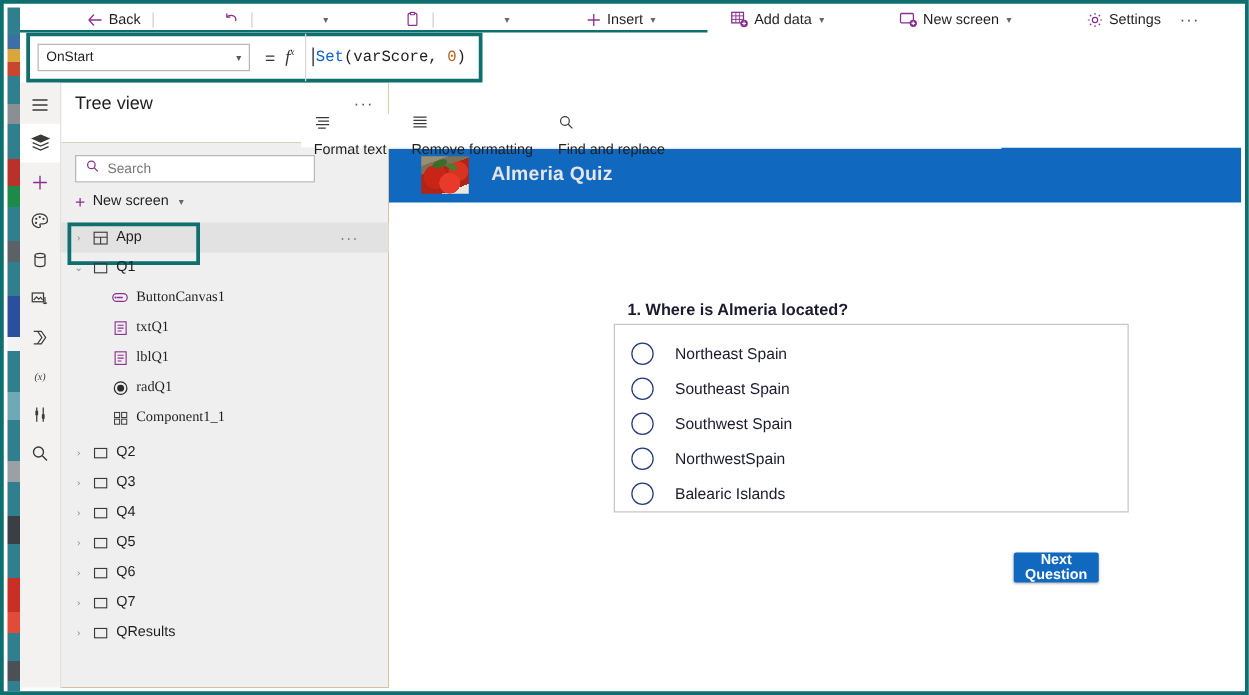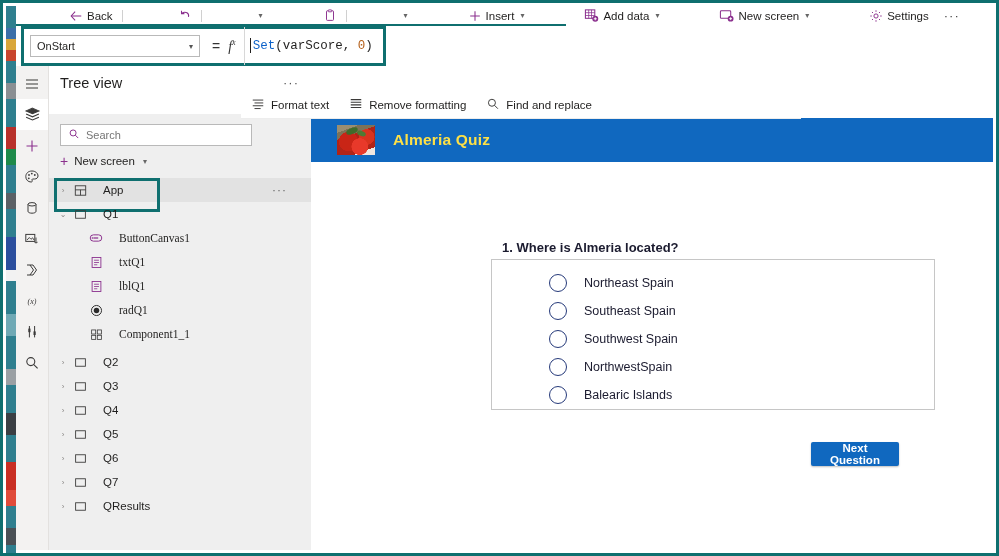--- a/index.html
+++ b/index.html
@@ -141,37 +141,37 @@
   .newscreen .plus{color:#8a2f8d;font-size:14px;line-height:1;}
 
   .tree-list{position:absolute;left:0;top:64px;right:0;bottom:0;}
   .trow{
     position:relative;height:24px;display:flex;align-items:center;
     font-size:11.5px;color:#201f1e;cursor:default;
   }
   .trow.app-row{background:#e2e2e2;}
   .twist{width:14px;text-align:center;font-size:8px;color:#8a8886;flex:0 0 14px;}
   .ticon{width:20px;display:flex;align-items:center;justify-content:center;flex:0 0 20px;}
-  .tlabel{margin-left:13px;text-align:right;}
+  .tlabel{margin-left:3px;text-align:right;}
   .row-dots{position:absolute;right:24px;top:5px;font-size:12px;color:#666;letter-spacing:1px;}
   .indent-1{padding-left:8px;}
   .indent-2{padding-left:38px;font-family:Liberation Serif, serif;}
   .sel-box{
     position:absolute;left:6px;top:0px;width:106px;height:34px;
     border:3px solid #0f6f6f;box-sizing:border-box;pointer-events:none;
   }
 
   
   .fmtbar{
     position:absolute;left:238px;top:88px;width:560px;height:27px;
     background:#ffffff;display:flex;align-items:center;gap:0;
     font-size:11.5px;color:#201f1e;z-index:18;
     border-bottom:1px solid #ededed;
   }
-  .fmt-item{display:flex;align-items:center;gap:6px;padding:0 10px;height:27px;cursor:default;}
+  .fmt-item{display:flex;gap:6px;padding:0 10px;height:27px;cursor:default;flex-direction:column;}
 
   
   .canvas-area{
     position:absolute;left:308px;top:115px;right:3px;bottom:3px;
     background:#ffffff;z-index:6;overflow:hidden;
   }
   .app-header{
     position:absolute;left:0;top:0;right:0;height:44px;background:#1068bf;
     display:flex;align-items:center;
   }
@@ -186,42 +186,42 @@
   }
   .logo .stem{
     position:absolute;left:9px;top:3px;width:12px;height:6px;
     background:#3f6b2a;border-radius:50% 40% 50% 40%;transform:rotate(-18deg);
   }
   .logo .stem2{
     position:absolute;left:20px;top:6px;width:9px;height:5px;
     background:#4d7a33;border-radius:50%;transform:rotate(20deg);
   }
   .app-title{
-    margin-left:18px;color:#fde047;font-size:15.5px;font-weight:bold;letter-spacing:.2px;
+    margin-left:18px;color:#e5e5e5;font-size:15.5px;font-weight:bold;letter-spacing:.2px;
   }
 
   .q-label{
     position:absolute;left:191px;top:122px;font-size:13px;color:#1b1b2f;font-weight:bold;
   }
   .radio-card{
-    position:absolute;left:180px;top:141px;width:444px;height:151px;
-    border:1px solid #c6c6c6;background:#ffffff;box-sizing:border-box;padding-left:44px;
+    position:absolute;left:180px;top:141px;width:412px;height:151px;
+    border:1px solid #c6c6c6;background:#ffffff;box-sizing:border-box;
   }
   .radio-row{
     display:flex;align-items:center;height:28px;margin-left:13px;
   }
   .radio-row:first-child{margin-top:9px;}
   .radio-circle{
     width:18px;height:18px;border:1.7px solid #263a7a;border-radius:50%;
     flex:0 0 18px;box-sizing:border-box;background:#fff;
   }
   .radio-text{margin-left:17px;font-size:12.5px;color:#1b1b2f;}
 
   .next-btn{
-    position:absolute;left:500px;top:324px;width:88px;height:24px;
+    position:absolute;left:500px;top:324px;width:68px;height:24px;
     background:#1068bf;color:#ffffff;font-size:11.5px;font-weight:bold;
     display:flex;align-items:center;justify-content:center;
     border:none;border-radius:2px;cursor:default;
     box-shadow:0 1px 2px rgba(0,0,0,.25);
     font-family:"Liberation Sans", sans-serif;
   }
 
   
   .canvas-scroll-gap{
     position:absolute;left:308px;top:63px;right:3px;height:52px;background:#ffffff;z-index:5;

